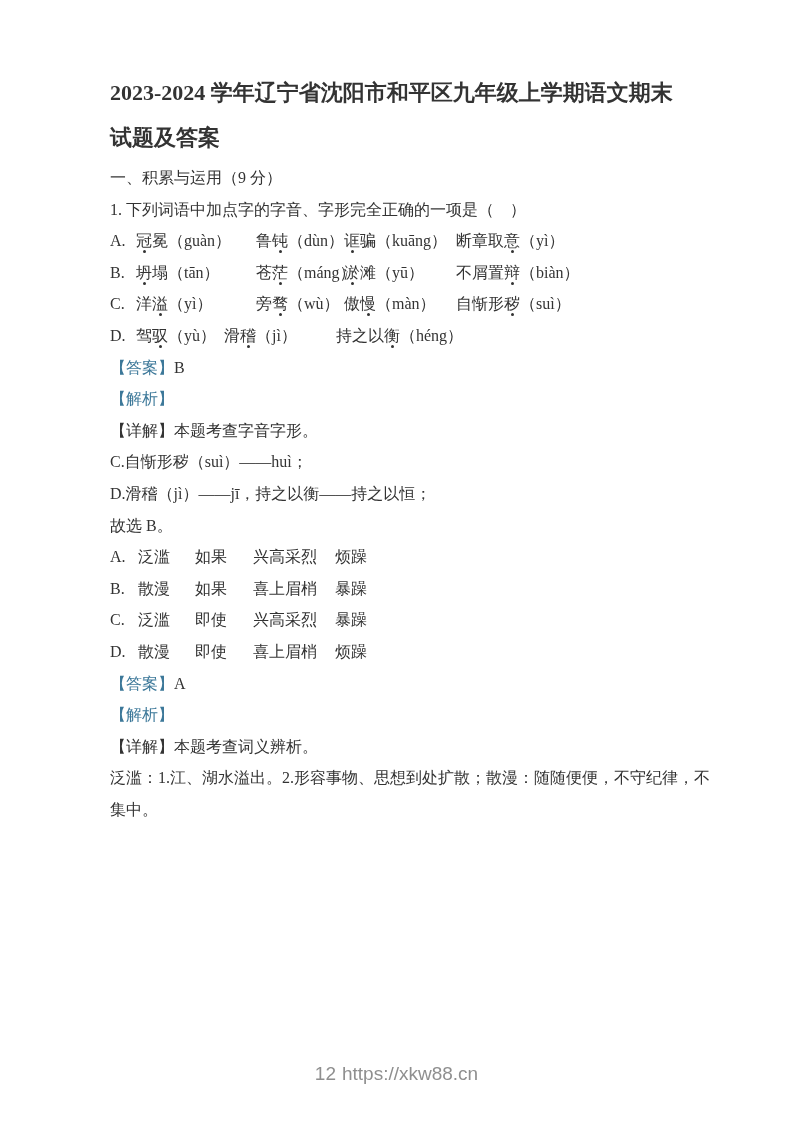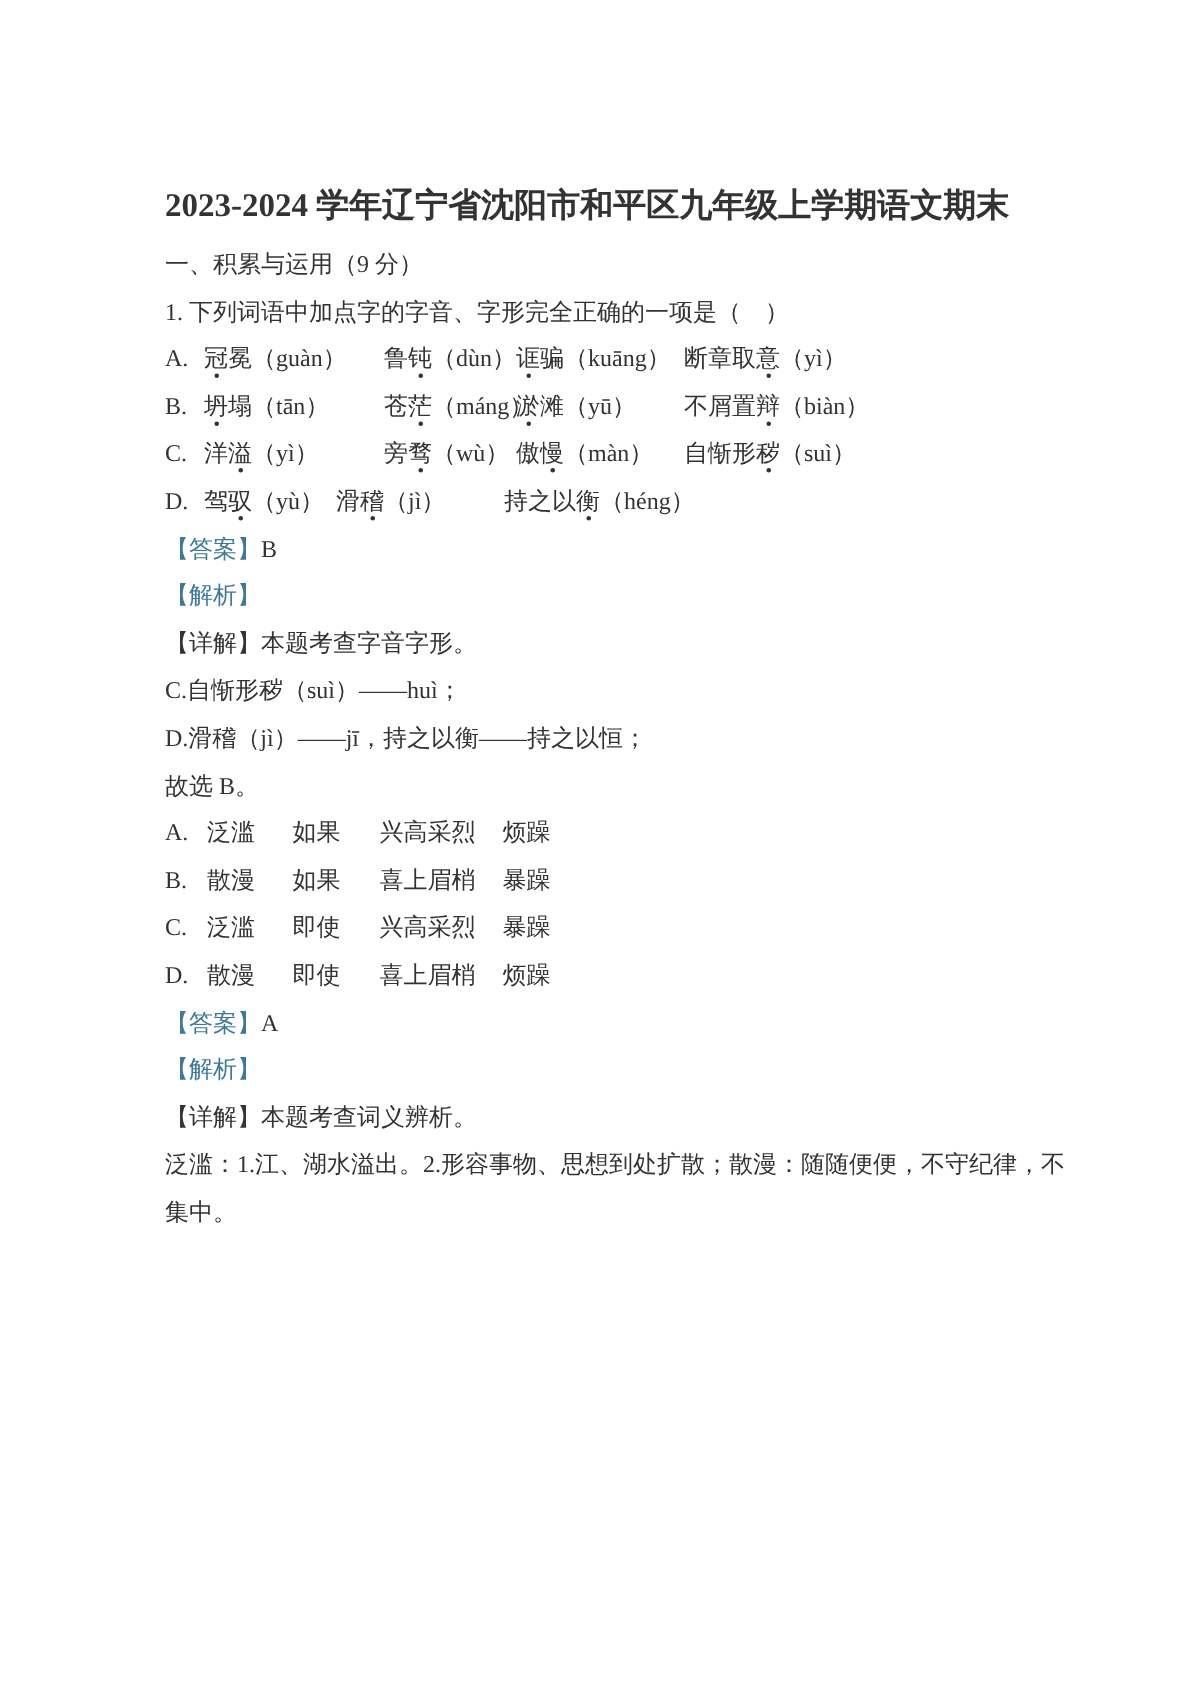--- a/index.html
+++ b/index.html
@@ -1,20 +1,20 @@
 <!DOCTYPE html>
 <html><head>
 <meta charset="utf-8">
 <style>
   html,body{margin:0;padding:0;background:#ffffff;}
   .page{
     position:relative;
     box-sizing:border-box;
     width:793px;height:1122px;
-    padding:114px 72px 0 110px;
+    padding:70px 72px 0 110px;
     background:#ffffff;
     font-family:"Liberation Serif","DejaVu Serif",serif;
     font-size:16px;
     line-height:31.6px;
     color:#333333;
     overflow:hidden;
   }
   h1.doc-title{
     font-size:22px;
     line-height:45px;
@@ -73,20 +73,21 @@
   }
   .footer .gap{display:inline-block;width:6px;}
 </style>
 </head>
 <body>
 
 <div class="page" style="color: rgb(51, 51, 51);">
 
   <h1 class="doc-title">
     <span class="tline">2023-2024 学年辽宁省沈阳市和平区九年级上学期语文期末</span>
+    <span class="tline">试题及答案</span>
   </h1>
 
   <div class="line">一、积累与运用（9 分）</div>
 
   <div class="line">1. 下列词语中加点字的字音、字形完全正确的一项是（　）</div>
 
   <div id="q1-options">
       <div class="opt-row">
         <span class="opt-label">A.</span>
         <span class="q1-cell c0"><span class="word"><span class="dotchar">冠</span><span>冕</span></span><span class="pinyin">（guàn）</span></span>
@@ -162,14 +163,15 @@
     </div>
 
   <div class="line"><span class="blue" style="color: rgb(60, 120, 153);">【答案】</span><span>A</span></div>
 
   <div class="line"><span class="blue" style="color: rgb(60, 120, 153);">【解析】</span></div>
 
   <div class="line">【详解】本题考查词义辨析。</div>
 
   <div class="line">泛滥：1.江、湖水溢出。2.形容事物、思想到处扩散；散漫：随随便便，不守纪律，不集中。</div>
 
+  <div class="footer" style="color: rgb(143, 143, 143);"><span>12</span><span class="gap"></span><span>https://xkw88.cn</span></div>
 
 </div>
 
 </body></html>

